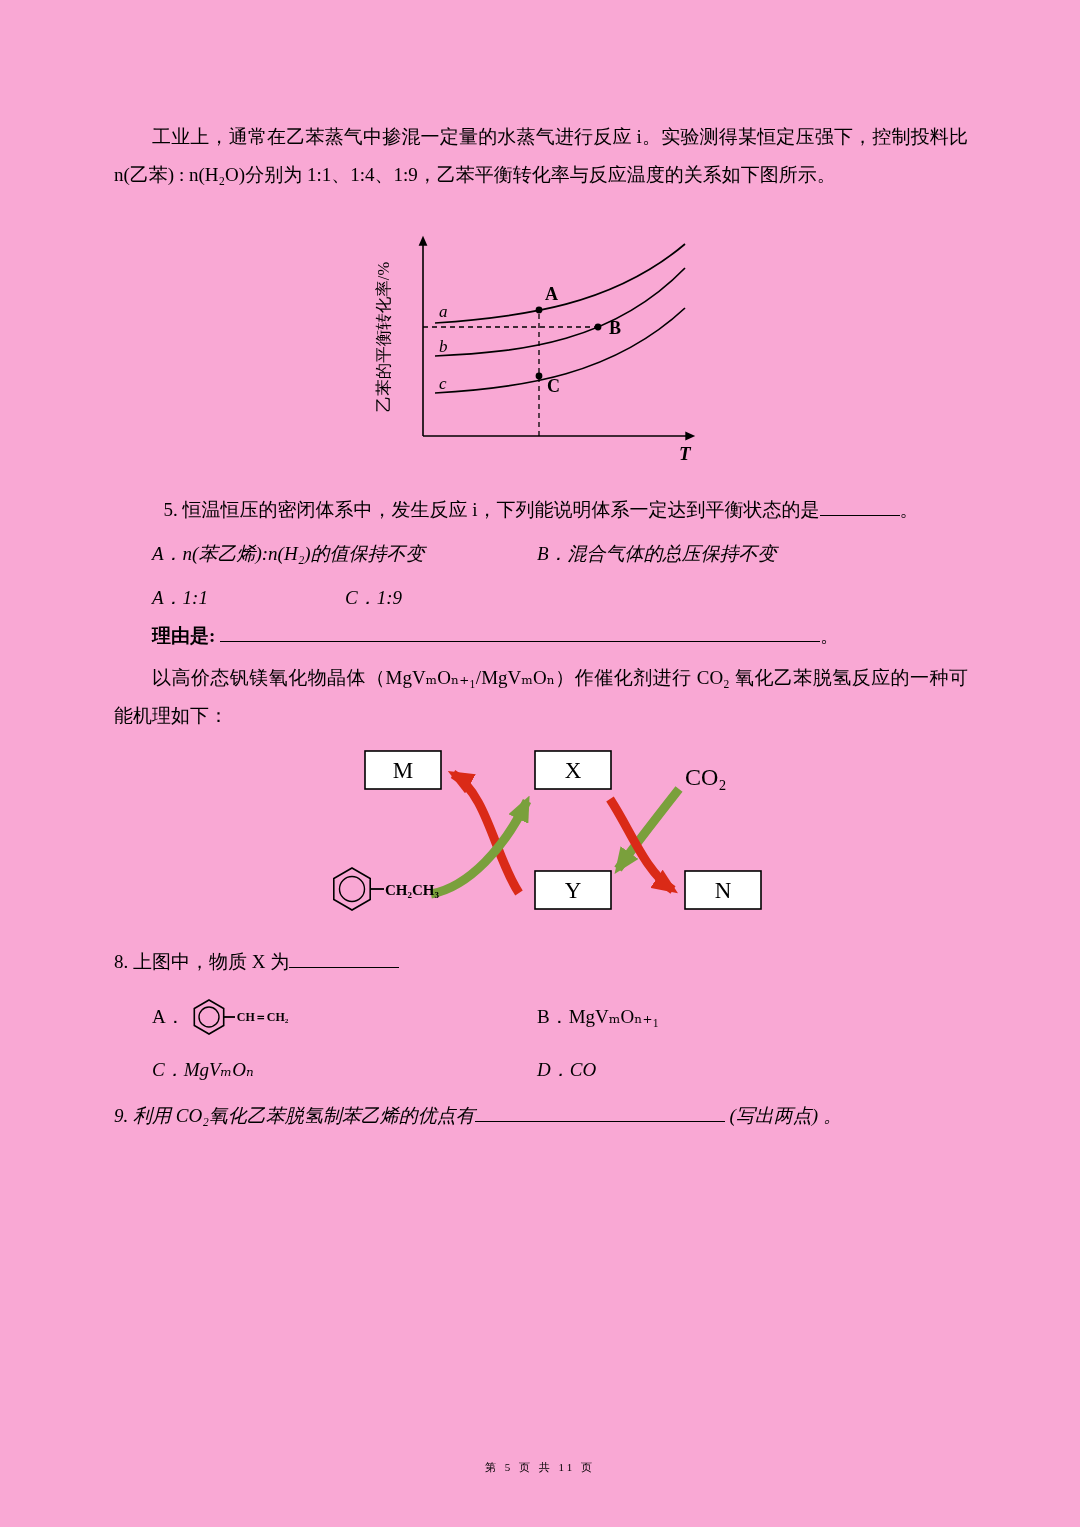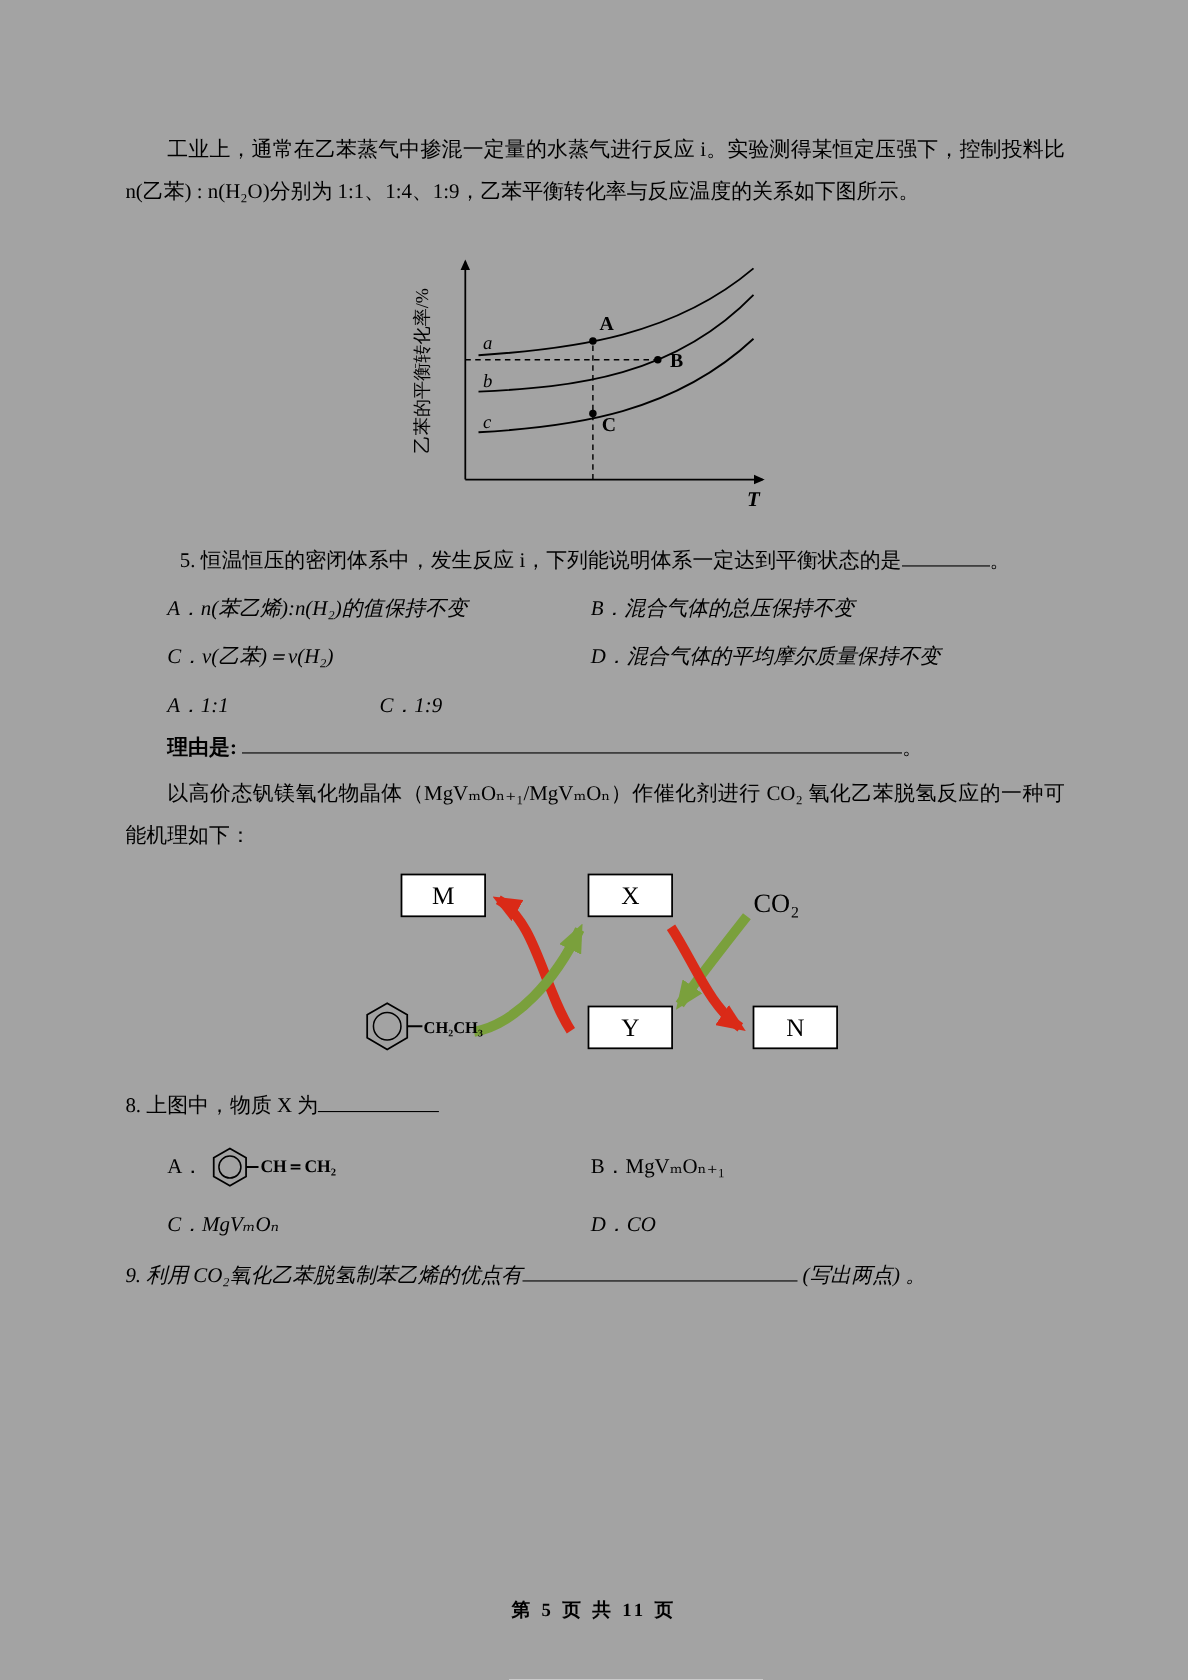--- a/index.html
+++ b/index.html
@@ -1,39 +1,39 @@
 <!DOCTYPE html>
 <html><head>
 <meta charset="utf-8">
 <style>
   * { margin:0; padding:0; box-sizing:border-box; }
   html,body { background:#ffffff; }
   .page {
     position:relative; width:1080px; height:1527px; margin:0 auto;
-    background:#a3a3a3; overflow:hidden; color:#000;
+    background:#f9a8d4; overflow:hidden; color:#000;
     font-family:"Liberation Serif","DejaVu Serif",serif;
   }
   .content { position:absolute; inset:0; padding:118px 112px 0 114px; font-size:19px; line-height:38px; }
   p.line { margin:0; }
   .indent { text-indent:2em; text-align:justify; }
   .blank { display:inline-block; border-bottom:1.3px solid #000; height:1.05em; vertical-align:baseline; }
   .w64  { width:64px; }  .w80  { width:80px; }  .w110 { width:110px; }
   .w190 { width:190px; } .w250 { width:250px; } .w600 { width:600px; }
   .opt-row { display:flex; padding-left:38px; margin-top:6px; align-items:baseline;font-style:italic; }
   .opt-col1 { width:385px; flex:0 0 auto; }
   .opt-sm1 { width:193px; flex:0 0 auto; }
   .opt-sm2 { width:190px; flex:0 0 auto; }
   .mt6 { margin-top:6px; }
   .chart-wrap { margin:26px 0 0 259px; width:340px; line-height:0; }
   .mech-wrap  { margin:8px 0 0 213px; width:470px; line-height:0; }
   .q8-row-tall { display:flex; padding-left:38px; margin-top:8px; align-items:center; height:56px; }
   .struct { display:inline-flex; align-items:center; }
   .struct svg { vertical-align:middle; }
-  .grp { font-weight:bold; font-size:16px; font-family:"Liberation Serif","DejaVu Serif",serif; }
-  .footer { position:absolute; left:0; right:0; bottom:52px; text-align:center; font-size:17px; letter-spacing:3px;font-weight:bold; }
+  .grp { font-weight:bold; font-size:12px; font-family:"Liberation Serif","DejaVu Serif",serif; }
+  .footer { position:absolute; left:0; right:0; bottom:52px; text-align:center; font-size:11px; letter-spacing:3px; }
   i.kk { font-family:"Liberation Serif","DejaVu Serif",serif; }
   sub { font-size:0.7em; }
   svg text { font-family:"Liberation Serif","DejaVu Serif",serif; fill:#000; }
 </style>
 </head>
 <body>
 
 <div class="page">
   <div class="content">
 
@@ -68,24 +68,20 @@
         <text x="172" y="80" font-size="18" font-weight="bold">A</text>
         <text x="236" y="114" font-size="18" font-weight="bold">B</text>
         <text x="174" y="172" font-size="18" font-weight="bold">C</text>
       </svg>
     </div>
 
     <p class="line" style="margin-top:26px;text-align:center;"><span>5.</span> <span>恒温恒压的密闭体系中，发生反应 i，下列能说明体系一定达到平衡状态的是</span><span class="blank w80"></span><span>。</span></p>
     <div class="opt-row">
       <span class="opt-col1"><span>A．</span><span>n(苯乙烯):n(H₂)的值保持不变</span></span>
       <span><span>B．</span><span>混合气体的总压保持不变</span></span>
-    </div>
-    <div class="opt-row">
-      <span class="opt-col1"><span>C．</span><span>v(乙苯)＝v(H₂)</span></span>
-      <span><span>D．</span><span>混合气体的平均摩尔质量保持不变</span></span>
     </div>
 
     <div class="opt-row">
       <span class="opt-sm1"><span>A．</span><span>1:1</span></span>
       <span><span>C．</span><span>1:9</span></span>
     </div>
     <p class="line mt6" style="padding-left:38px;"><b>理由是:</b> <span class="blank w600"></span><span>。</span></p>
 
 
     <p class="line indent" style="margin-top:4px;"><span>以高价态钒镁氧化物晶体（MgVₘOₙ₊₁/MgVₘOₙ）作催化剂进行 CO₂ 氧化乙苯脱氢反应的一种可能机理如下：</span></p>

